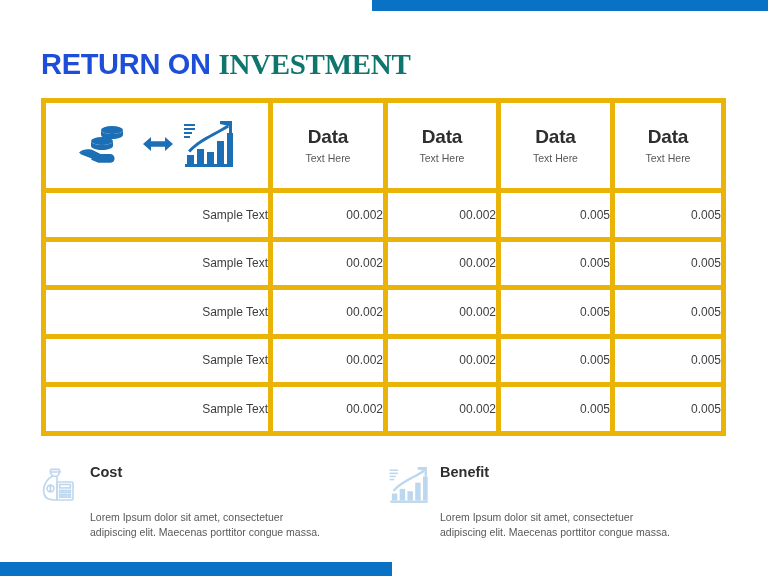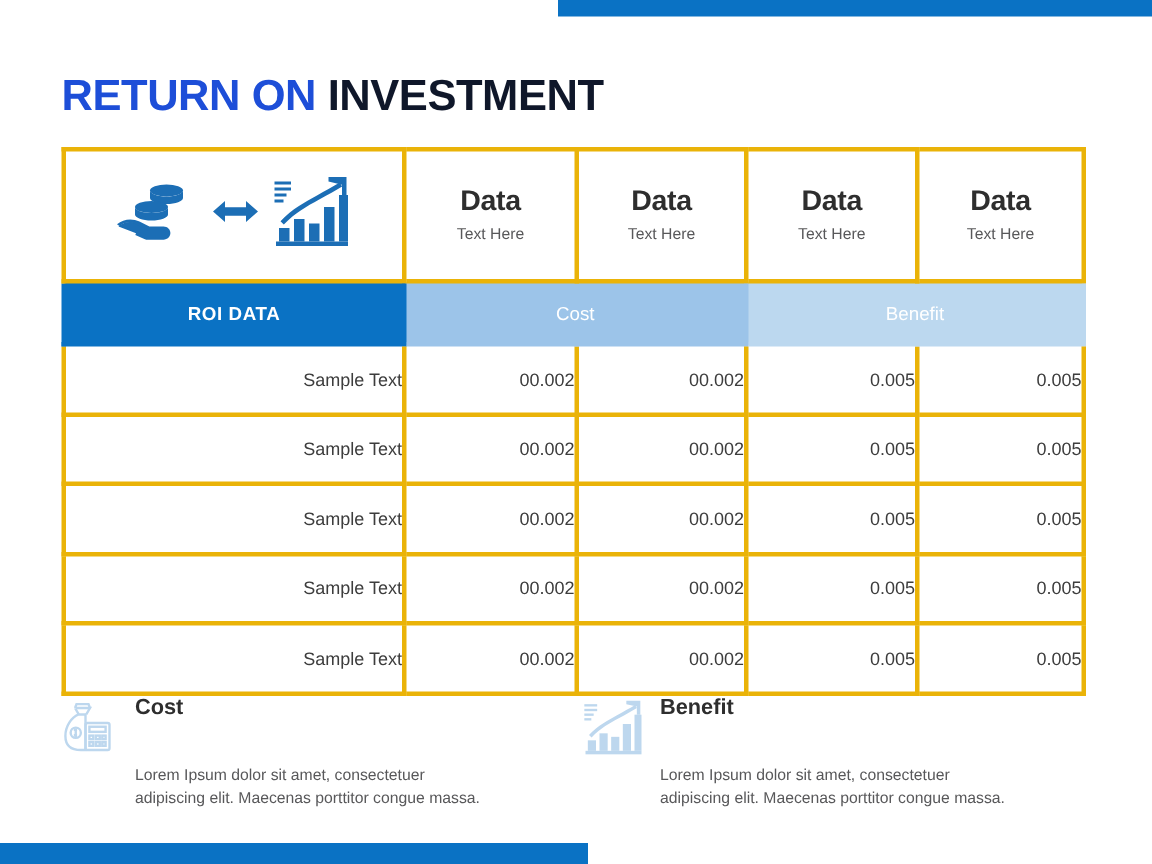--- a/index.html
+++ b/index.html
@@ -39,33 +39,33 @@
     position: absolute;
     left: 41px;
     top: 46px;
     font-size: 29px;
     font-weight: bold;
     letter-spacing: -0.3px;
     line-height: 36px;
     white-space: nowrap;
   }
   .title .t-dark { color: #1d4ed8; }
-  .title .t-blue { color: #0f172a; }
+  .title .t-blue { color: #0f766e; font-family: Liberation Serif, serif; }
 
   
   .roi-table {
     position: absolute;
     left: 41px;
     top: 98px;
     width: 680px;
     border-collapse: collapse;
     table-layout: fixed;
   }
   .roi-table td {
-    border: 3px solid #eab308;
+    border: 5px solid #eab308;
     padding: 0;
     vertical-align: middle;
     text-align: center;
   }
 
   
   .col-label  { width: 227px; }
   .col-d1     { width: 115px; }
   .col-d2     { width: 113px; }
   .col-d3     { width: 114px; }
@@ -224,25 +224,20 @@
       <td>
         <div class="data-word">Data</div>
         <div class="data-sub">Text Here</div>
       </td>
       <td>
         <div class="data-word">Data</div>
         <div class="data-sub">Text Here</div>
       </td>
     </tr>
 
-    <tr class="band-row">
-      <td class="band-roi">ROI DATA</td>
-      <td class="band-cost" colspan="2">Cost</td>
-      <td class="band-benefit" colspan="2">Benefit</td>
-    </tr>
 
     <tr class="data-row">
       <td>Sample Text</td>
       <td>00.002</td>
       <td>00.002</td>
       <td>0.005</td>
       <td class="cell-muted">0.005</td>
     </tr>
     <tr class="data-row">
       <td>Sample Text</td>

